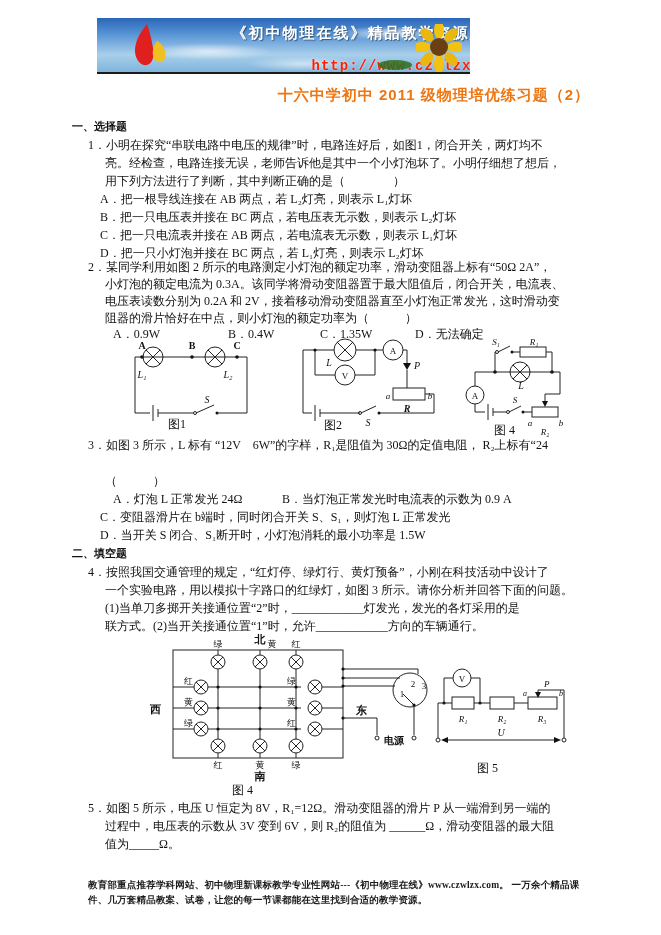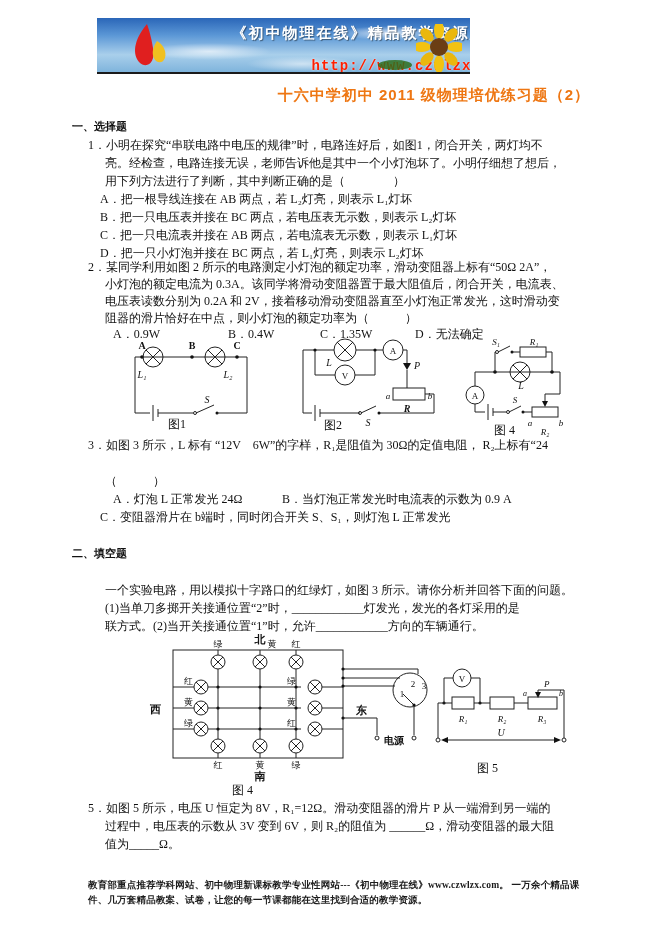--- a/index.html
+++ b/index.html
@@ -227,22 +227,24 @@
     <text class="it" x="103" y="90" font-size="9" text-anchor="middle">b</text>
     <text class="it" x="87" y="99" font-size="9" text-anchor="middle">R₂</text>
   </svg>
   <div class="cap" style="left:494px;top:422px">图 4</div>
 
   <div class="ln" style="top:437px">3．如图 3 所示，L 标有 “12V　6W”的字样，R₁是阻值为 30Ω的定值电阻， R₂上标有“24</div>
   <div class="ln ind" style="top:473px">（　　　）</div>
   <span class="abs" style="left:113px;top:491px">A．灯泡 L 正常发光 24Ω</span>
   <span class="abs" style="left:282px;top:491px">B．当灯泡正常发光时电流表的示数为 0.9 A</span>
   <div class="ln opt" style="top:509px">C．变阻器滑片在 b端时，同时闭合开关 S、S₁，则灯泡 L 正常发光</div>
+  <div class="ln opt" style="top:527px">D．当开关 S 闭合、S₁断开时，小灯泡消耗的最小功率是 1.5W</div>
 
   <div class="sec" style="top:546px">二、填空题</div>
+  <div class="ln" style="top:564px">4．按照我国交通管理的规定，“红灯停、绿灯行、黄灯预备”，小刚在科技活动中设计了</div>
   <div class="ln ind" style="top:582px">一个实验电路，用以模拟十字路口的红绿灯，如图 3 所示。请你分析并回答下面的问题。</div>
   <div class="ln ind" style="top:600px">(1)当单刀多掷开关接通位置“2”时，____________灯发光，发光的各灯采用的是</div>
   <div class="ln ind" style="top:618px">联方式。(2)当开关接通位置“1”时，允许____________方向的车辆通行。</div>
 
   <svg class="fig" style="left:138px;top:634px" width="292" height="165" viewBox="0 0 292 165">
     <text class="bold" x="122" y="9" font-size="11" text-anchor="middle">北</text>
     <rect x="35" y="16" width="170" height="108" fill="none"></rect>
 
     <text x="80" y="13" font-size="9" text-anchor="middle">绿</text>
     <text x="134" y="13" font-size="9" text-anchor="middle">黄</text>

